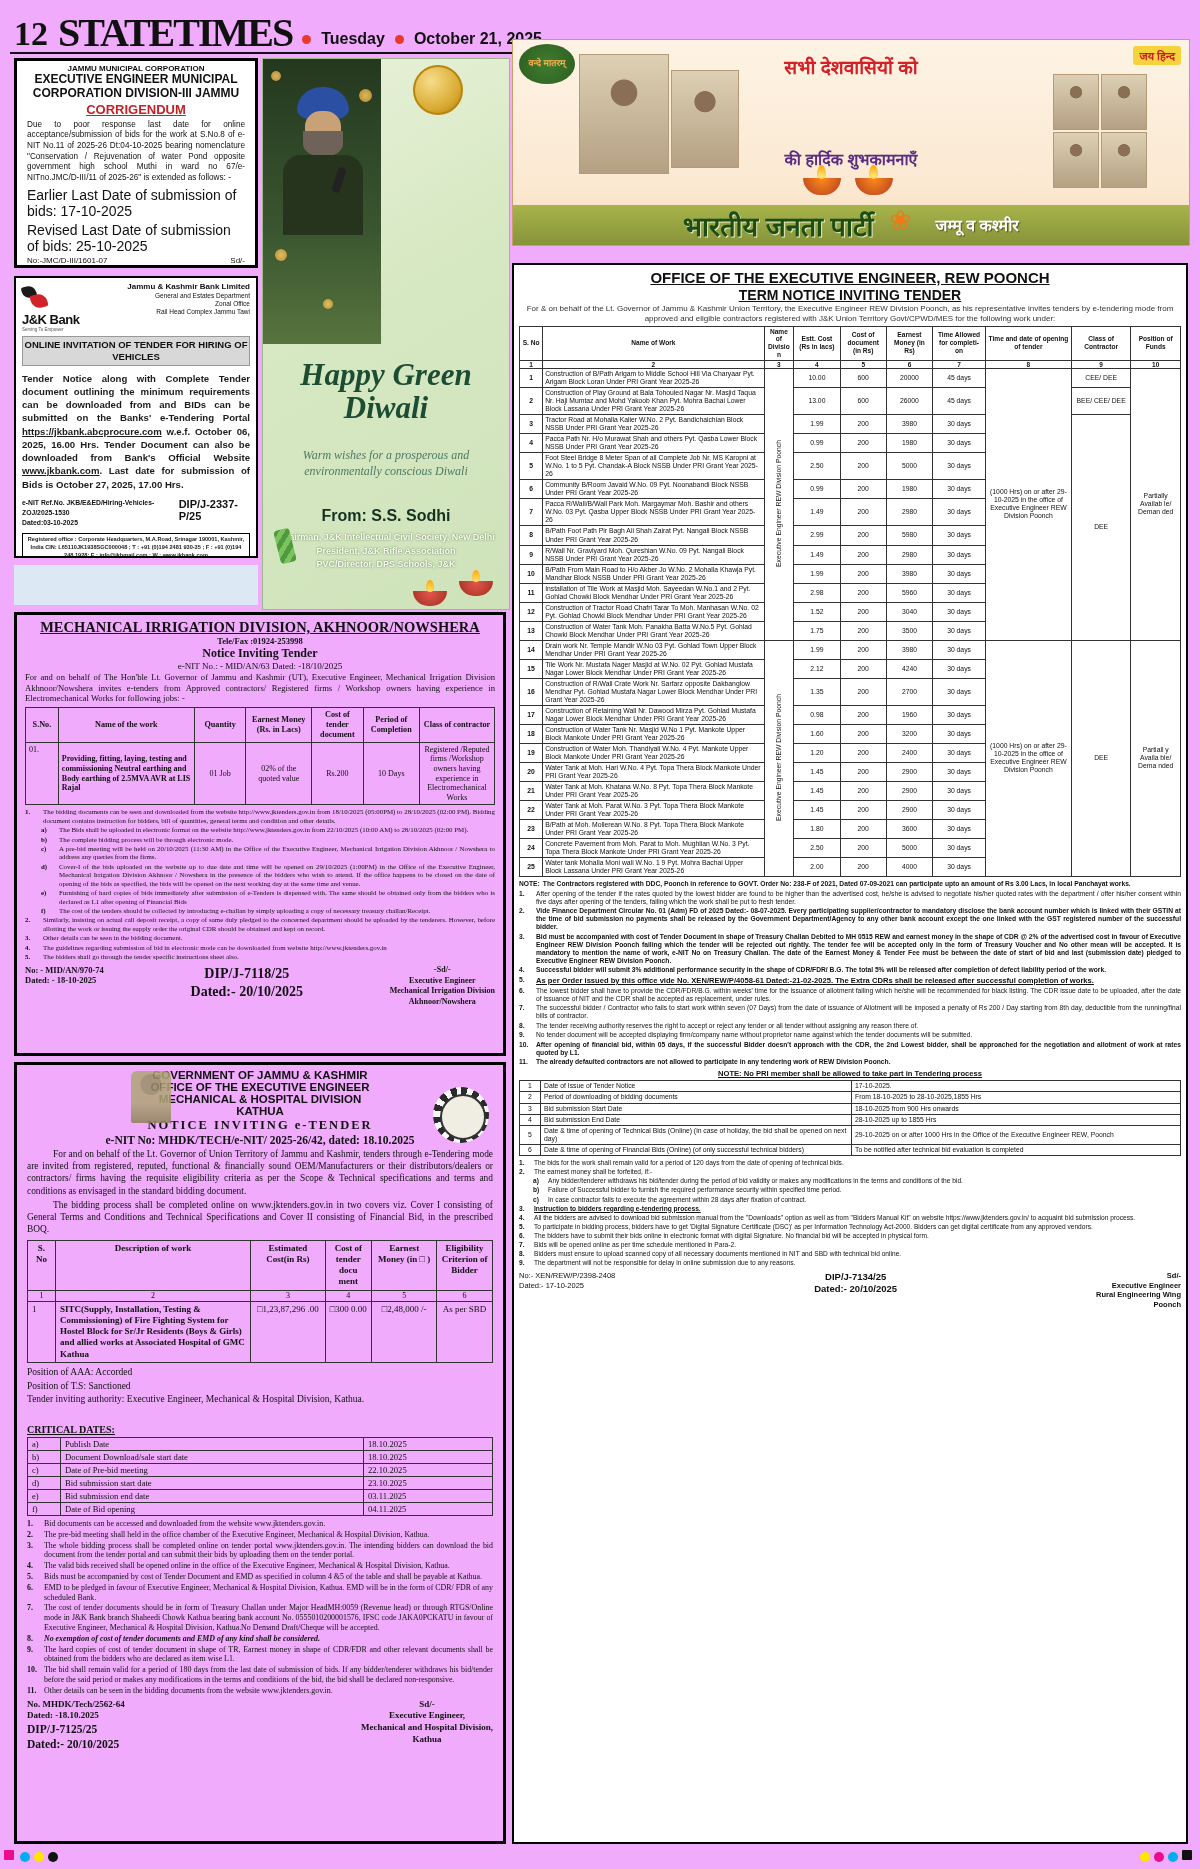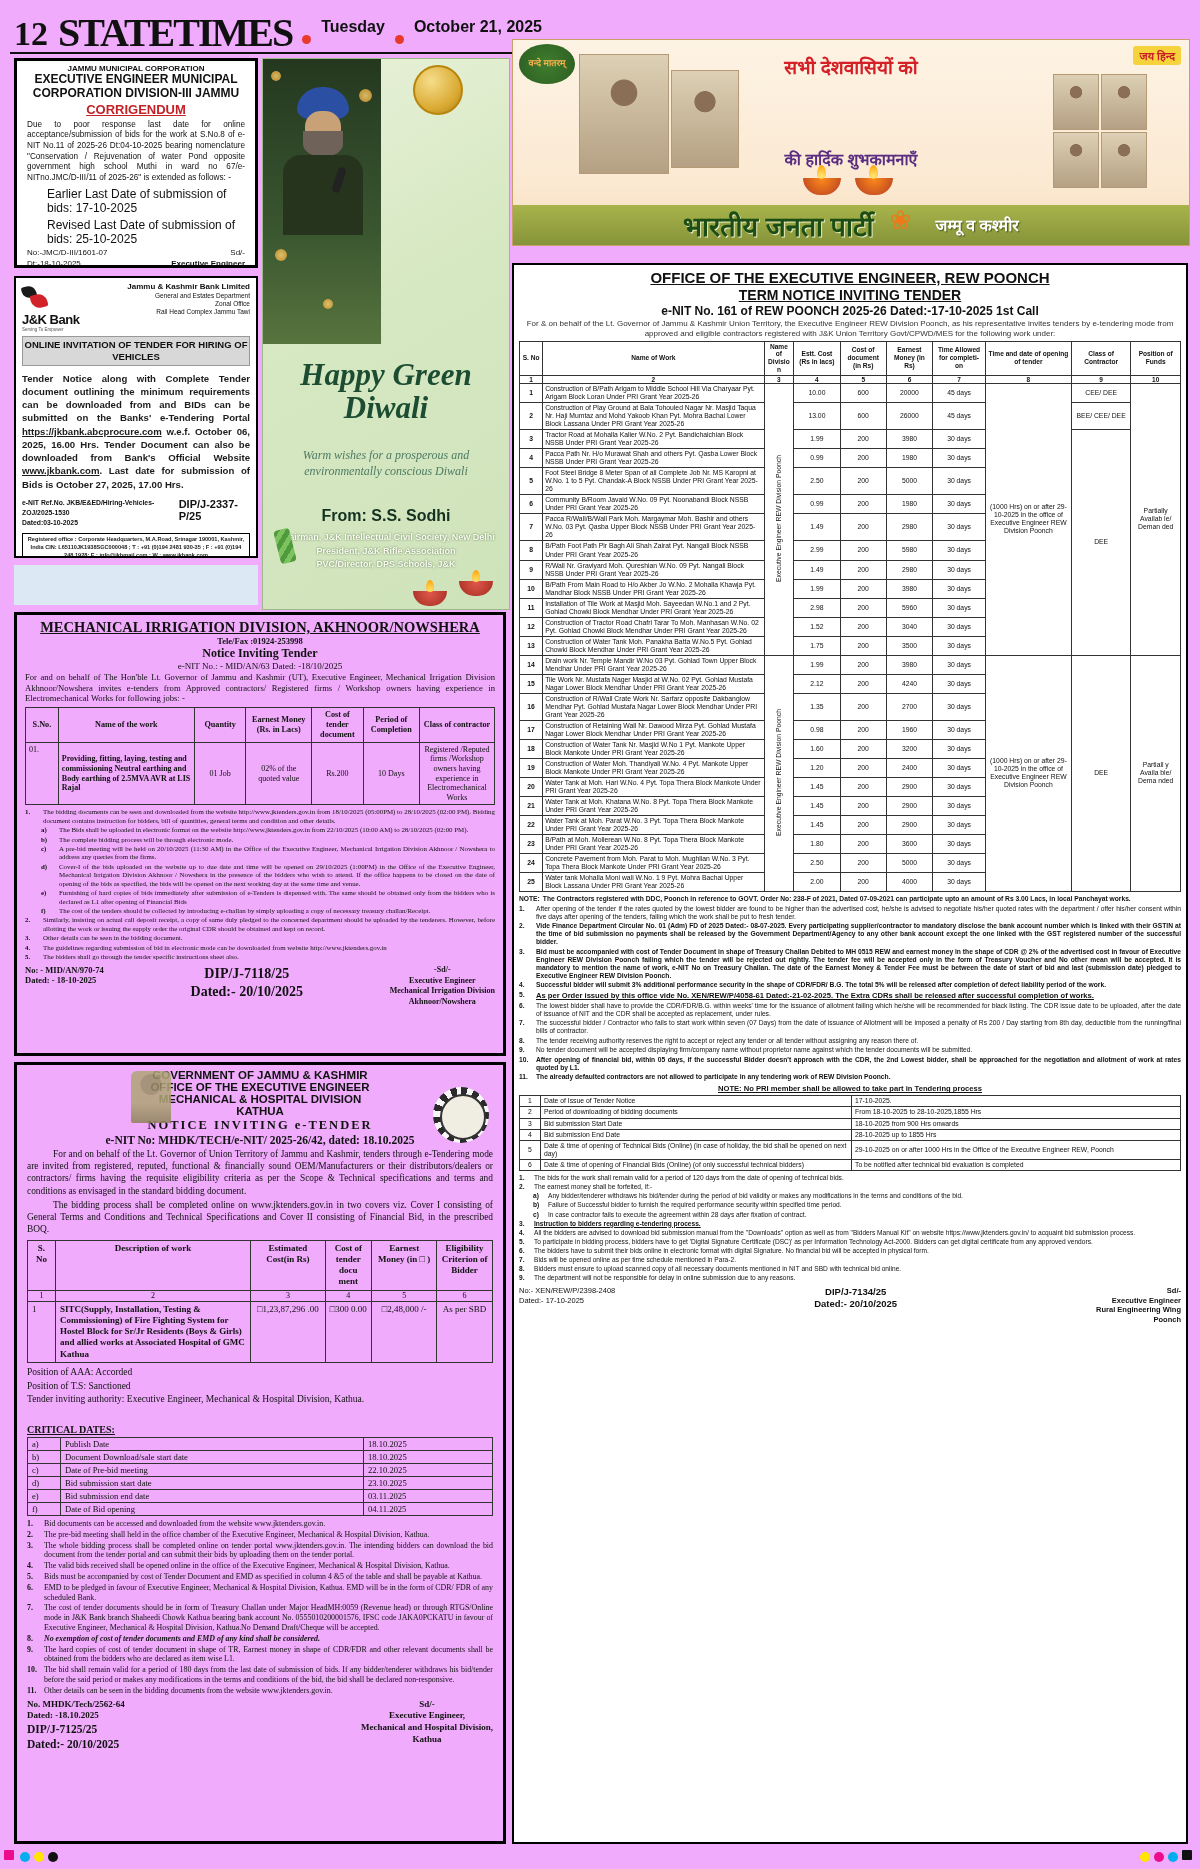--- a/index.html
+++ b/index.html
@@ -8,30 +8,30 @@
   .box{border:2px solid #000;background:#fff;overflow:hidden;box-sizing:border-box;}
   .ctr{text-align:center;}
   .bold{font-weight:bold;}
   .u{text-decoration:underline;}
 
   
   .masthead{position:absolute;left:14px;top:6px;width:1180px;height:44px;display:flex;align-items:flex-end;gap:10px;}
   .mh-num{font-family:"Liberation Serif",serif;font-size:34px;font-weight:bold;line-height:0.9;}
   .mh-logo{font-family:"Liberation Serif",serif;font-size:40px;font-weight:bold;letter-spacing:-2px;line-height:0.85;}
   .mh-dot{width:9px;height:9px;border-radius:50%;background:#e8392b;margin-bottom:6px;}
-  .mh-day,.mh-date{font-size:16px;font-weight:bold;margin-bottom:14px;}
+  .mh-day,.mh-date{font-size:16px;font-weight:bold;margin-bottom:2px;}
   .mh-rule{position:absolute;left:10px;top:52px;width:1180px;height:2px;background:#111;}
 
   
   .corr{left:14px;top:58px;width:244px;height:210px;border:3px solid #000;padding:3px 10px;font-size:8.5px;}
   .corr-t1{font-size:8px;font-weight:bold;}
   .corr-t2{font-size:12px;font-weight:bold;line-height:1.15;}
   .corr-t3{font-size:13px;font-weight:bold;color:#c42127;text-decoration:underline;margin:1px 0 3px;}
   .corr-body{font-size:8.2px;line-height:1.3;text-align:justify;}
-  .corr-line{font-size:12px;margin-top:3px;margin-left:20px;}
+  .corr-line{font-size:14px;margin-top:3px;}
   .sgrow{display:flex;justify-content:space-between;font-size:8px;margin-top:2px;}
 
   
   .bank{left:14px;top:276px;width:244px;height:282px;border:2px solid #000;padding:4px 6px;}
   .bank-top{display:flex;justify-content:space-between;}
   .jkb-logo{width:86px;position:relative;padding-top:4px;}
   .jkb-mark{width:30px;height:26px;position:relative;}
   .jkb-mark:before{content:"";position:absolute;left:0;top:0;width:14px;height:12px;background:#1a1a1a;border-radius:2px 8px 2px 8px;transform:rotate(-15deg);}
   .jkb-mark:after{content:"";position:absolute;left:9px;top:8px;width:16px;height:14px;background:#d2232a;border-radius:2px 9px 2px 9px;transform:rotate(-15deg);}
   .jkb-name{font-size:13px;font-weight:bold;letter-spacing:-0.5px;}
@@ -283,21 +283,20 @@
     <div class="bjp-band">
       <span class="bjp-party">भारतीय जनता पार्टी</span>
       <span class="lotus"></span>
       <span class="bjp-region">जम्मू व कश्मीर</span>
     </div>
   </section>
 
   <section class="abs box rew">
     <h1>OFFICE OF THE EXECUTIVE ENGINEER, REW POONCH</h1>
     <h2>TERM NOTICE INVITING TENDER</h2>
-    <h3>e-NIT No. 161 of REW POONCH 2025-26 Dated:-17-10-2025 1st Call</h3>
     <p class="rew-intro">For &amp; on behalf of the Lt. Governor of Jammu &amp; Kashmir Union Territory, the Executive Engineer REW Division Poonch, as his representative invites tenders by e-tendering mode from approved and eligible contractors registered with J&amp;K Union Territory Govt/CPWD/MES for the following work under:</p>
     <table class="rew-table">
       <colgroup>
         <col style="width:3.5%">
           <col style="width:33.5%">
           <col style="width:4.5%">
           <col style="width:7%">
           <col style="width:7%">
           <col style="width:7%">
           <col style="width:8%">

